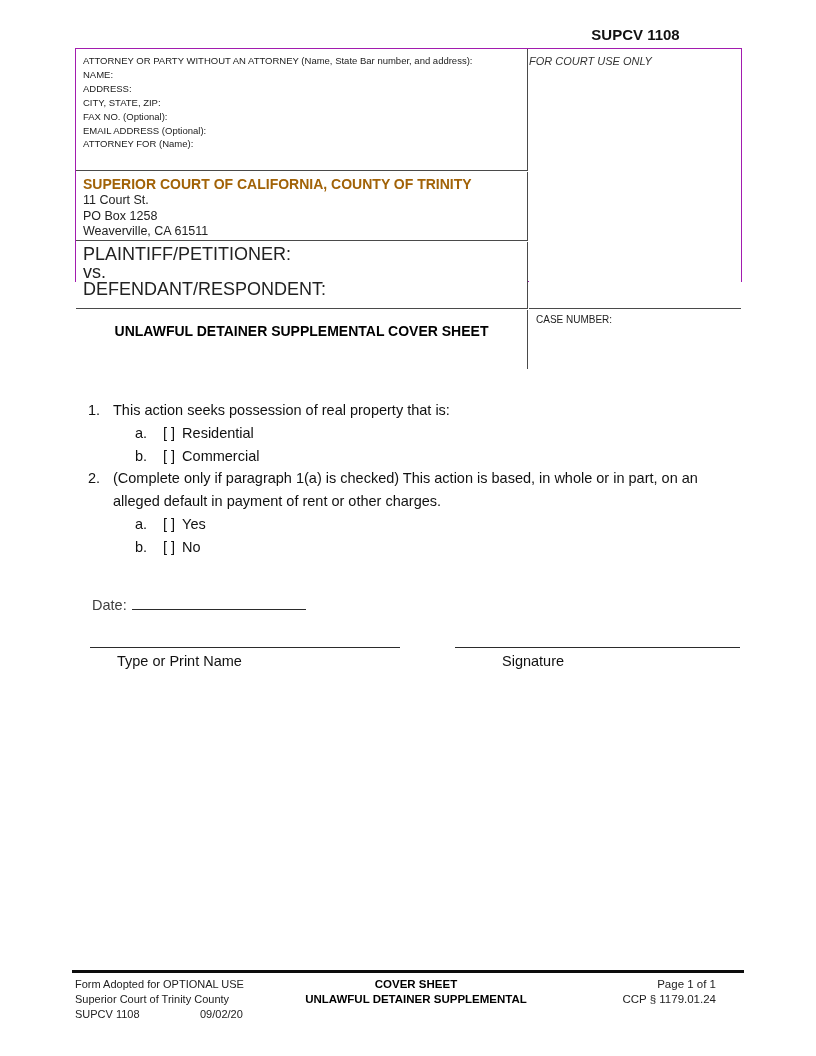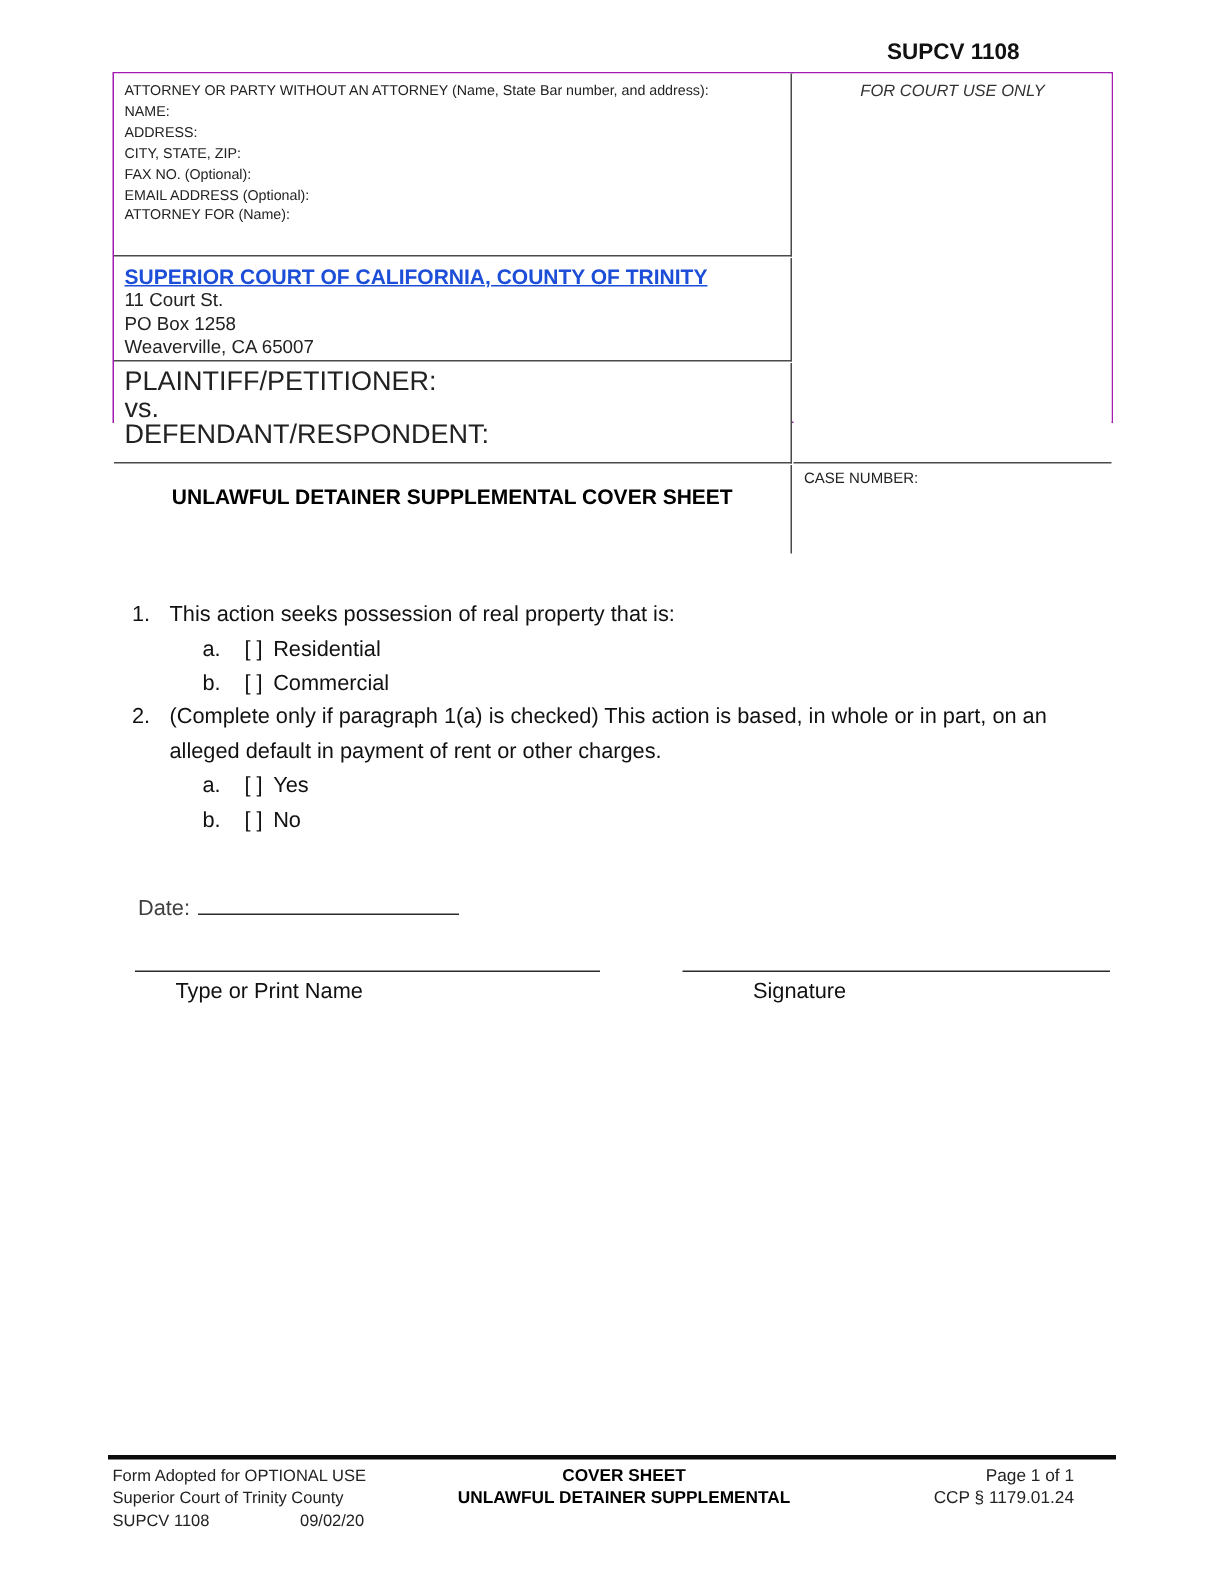--- a/index.html
+++ b/index.html
@@ -27,37 +27,37 @@
     left:0; top:0; width:452px; height:122px;
     border-right:1px solid #4a4a4a; border-bottom:1px solid #4a4a4a;
     padding:5px 7px 0 7px; font-size:9.5px; line-height:13.9px; color:#222;
   }
   .cell-attorney .gap-above { margin-top:11px; }
   .cell-court {
     left:0; top:123px; width:452px; height:69px;
     border-right:1px solid #4a4a4a; border-bottom:1px solid #4a4a4a;
     padding:3px 7px 0 7px;
   }
-  .court-name { font-weight:bold; font-size:14px; line-height:18px; color:#1d4ed8;text-decoration:underline; }
+  .court-name { font-weight:bold; font-size:14px; line-height:18px; color:#a16207; }
   .court-addr { font-size:12.5px; line-height:15.5px; color:#222; }
   .cell-party {
     left:0; top:193px; width:452px; height:67px;
     border-right:1px solid #4a4a4a; border-bottom:1px solid #4a4a4a;
     padding:4px 7px 0 7px; font-size:18px; line-height:17.6px; color:#222;
   }
   .cell-title {
     left:0; top:261px; width:452px; height:59px;
     border-right:1px solid #4a4a4a;
     text-align:center; padding:13px 6px 0 6px;
     font-weight:bold; font-size:14px; color:#000;
   }
   .cell-courtuse {
     left:453px; top:0; width:212px; height:260px;
     border-bottom:1px solid #4a4a4a;
-    text-align:center; padding-top:6px;
+    text-align:left; padding-top:6px;
     font-style:italic; font-size:11px; color:#333;
   }
   .cell-case {
     left:453px; top:261px; width:212px; height:59px;
     padding:4px 7px 0 7px; font-size:10px; color:#222;
   }
   
   .body-block {
     position:absolute; left:88px; top:399px; width:660px;
     font-size:14.5px; line-height:22.8px; color:#111;
@@ -110,21 +110,21 @@
       <div>CITY, STATE, ZIP:</div>
       <div>FAX NO. (Optional):</div>
       <div>EMAIL ADDRESS (Optional):</div>
       <div>ATTORNEY FOR (Name):</div>
     </div>
 
     <div class="cell cell-court">
       <div class="court-name">SUPERIOR COURT OF CALIFORNIA, COUNTY OF TRINITY</div>
       <div class="court-addr">11 Court St.</div>
       <div class="court-addr">PO Box 1258</div>
-      <div class="court-addr">Weaverville, CA 65007</div>
+      <div class="court-addr">Weaverville, CA 61511</div>
     </div>
 
     <div class="cell cell-party">
       <div>PLAINTIFF/PETITIONER:</div>
       <div>vs.</div>
       <div>DEFENDANT/RESPONDENT:</div>
     </div>
 
     <div class="cell cell-title">UNLAWFUL DETAINER SUPPLEMENTAL COVER SHEET</div>
 

